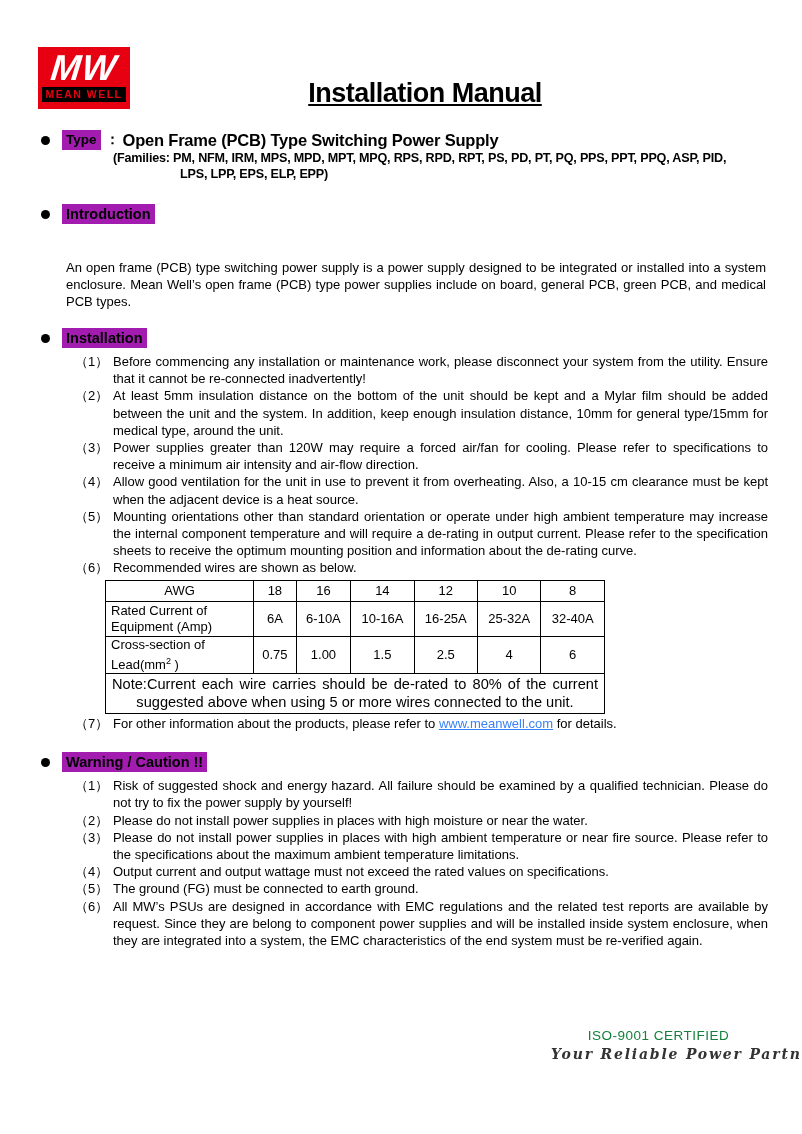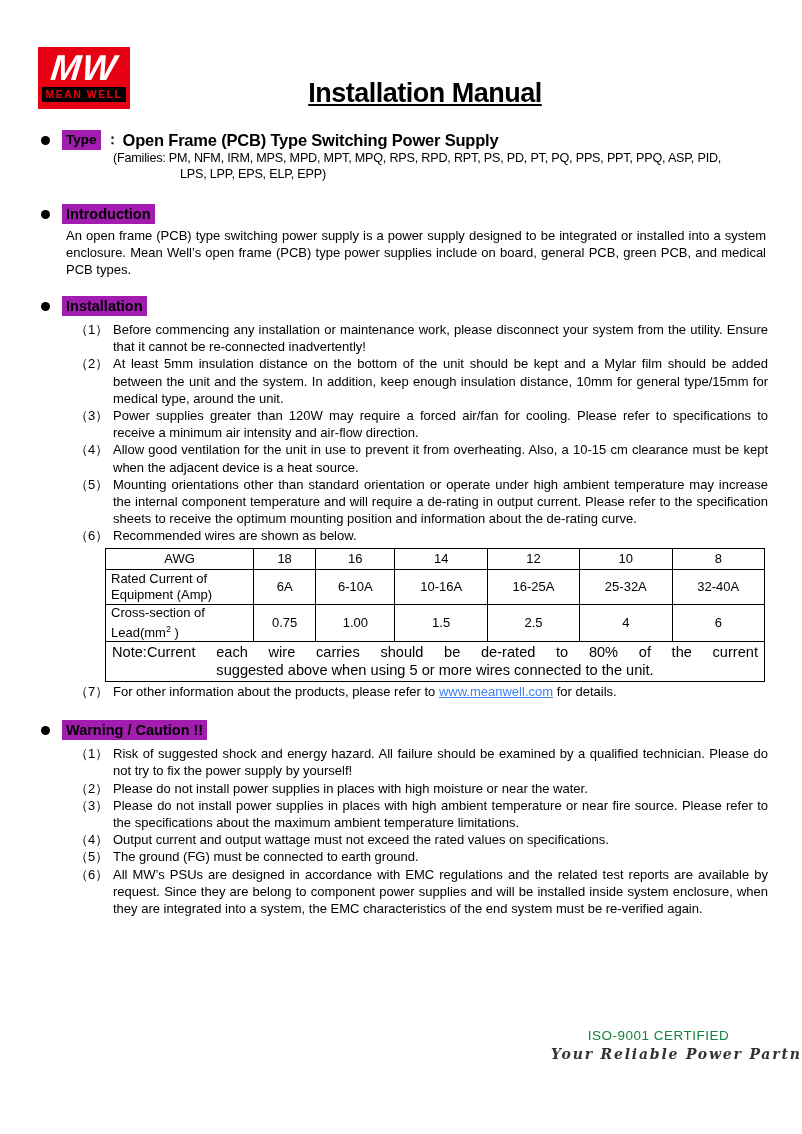--- a/index.html
+++ b/index.html
@@ -46,42 +46,43 @@
     background:#000; margin-left:41px; margin-right:12px;
   }
   .hl {
     background:#a21caf; font-weight:bold; font-size:14.5px;
     padding:1px 4px; line-height:18px;
   }
   
   .type-row { display:flex; align-items:center; }
   .type-colon { font-size:14px; font-weight:bold; margin:0 3px 0 5px; }
   .type-heading { font-size:16.5px; font-weight:bold; letter-spacing:-0.2px; }
-  .families { margin-left:113px; font-weight:normal; font-size:12.6px; line-height:16px; letter-spacing:-0.2px; }
+  .families { margin-left:113px; font-weight:bold; font-size:12.6px; line-height:16px; letter-spacing:-0.2px; }
   .families-l2 { padding-left:67px; }
   
   .para {
     margin-left:66px; margin-right:36px;
     font-size:13px; line-height:17px;
     text-align:justify;
+    margin-top:32px;
   }
   .num-item {
     display:flex;
     margin-left:75px; margin-right:34px;
     font-size:13px; line-height:17.2px;
   }
   .num { flex:0 0 38px; white-space:nowrap; }
   .itext { flex:1; text-align:justify; }
   .itext-plain { flex:1; }
   a.doclink { color:#3b82f6; text-decoration:underline; }
   
   .wire-table {
     margin:3px 0 1px 105px;
     border-collapse:collapse;
-    width:660px;
+    width:500px;
     font-size:13px;
   }
   .wire-table td {
     border:1.4px solid #000;
     text-align:center;
     padding:0 4px;
   }
   .wire-table .hrow td { height:21px; }
   .wire-table .drow td { height:35px; }
   .wire-table td.lab { text-align:left; padding-left:5px; line-height:16px; }

